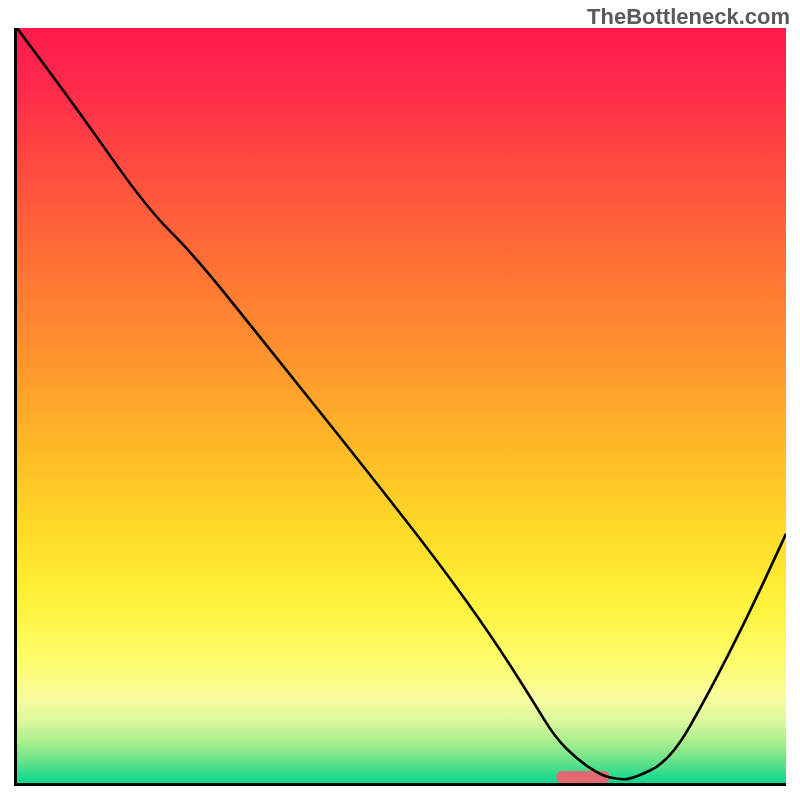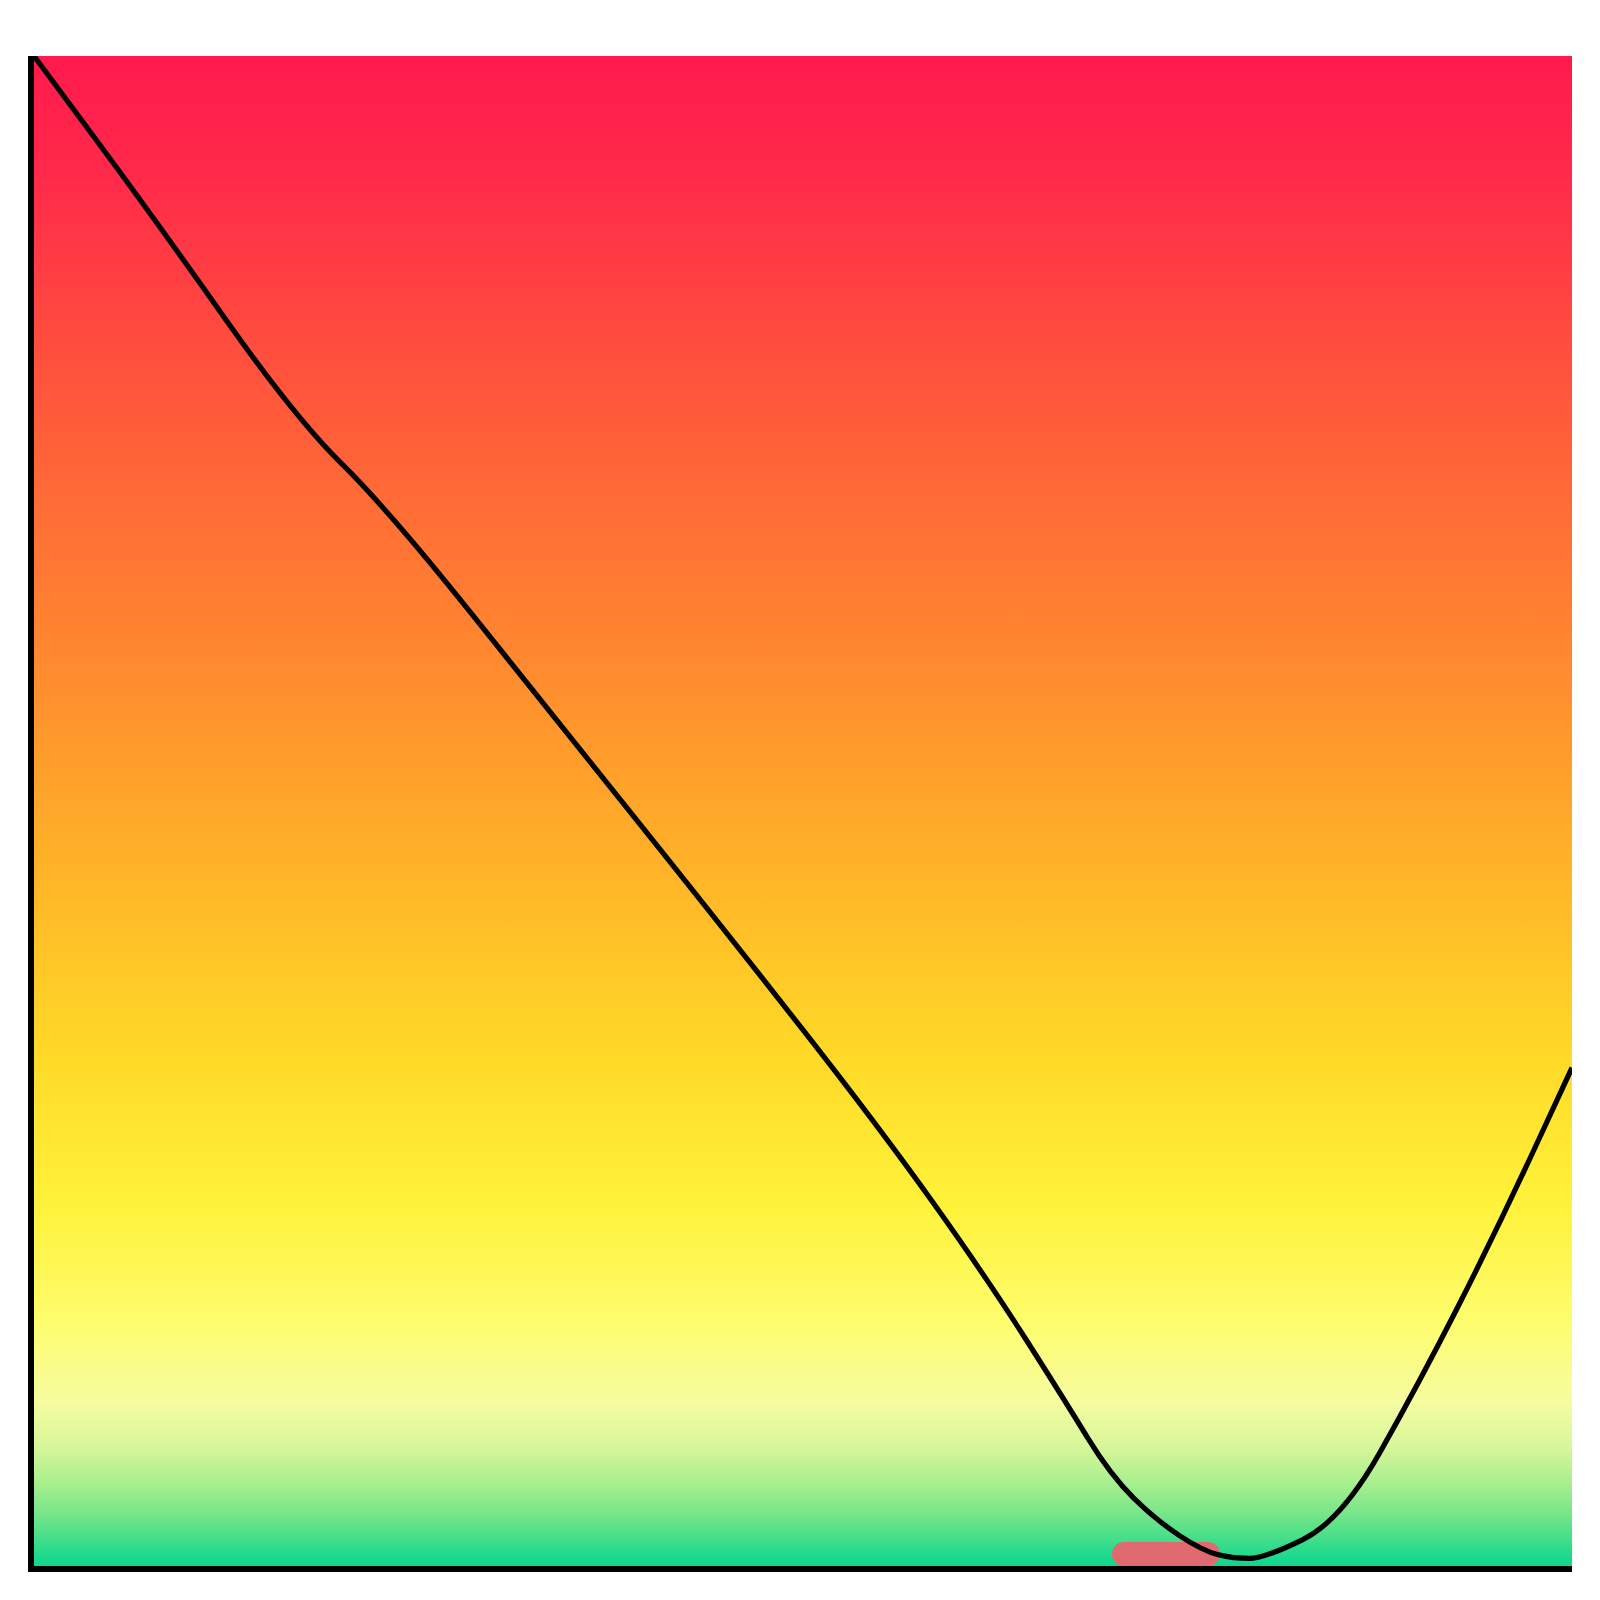--- a/index.html
+++ b/index.html
@@ -71,20 +71,21 @@
     left: 0;
     top: 0;
     width: 100%;
     height: 100%;
     overflow: visible;
   }
 </style>
 </head>
 <body>
 <div class="container">
+  <div class="watermark">TheBottleneck.com</div>
   <div class="plot-area">
     <div class="gradient-bg"></div>
     <div class="marker" id="marker" style="left: 539px; width: 53.9px; bottom: 0px;"></div>
     <svg class="curve" viewBox="0 0 770 756" preserveAspectRatio="none">
       <path id="curvePath" d="M 0 0 Q 0 0 30.8 41.579999999999984 Q 61.6 83.15999999999997 96.25 132.29999999999995 Q 130.9 181.43999999999994 154 204.12 Q 177.1 226.80000000000007 219.45 279.72 Q 261.8 332.64 304.15 385.56 Q 346.5 438.48 385 487.62 Q 423.50000000000006 536.76 450.45000000000005 574.56 Q 477.4 612.36 496.65 642.6 Q 515.9 672.84 527.45 691.74 Q 539 710.64 550.55 721.98 Q 562.1 733.32 573.6500000000001 740.8800000000001 Q 585.2 748.44 592.9000000000001 750.33 Q 600.6 752.22 608.3 752.22 Q 616 752.22 635.25 742.77 Q 654.5 733.32 673.75 699.3 Q 693 665.28 712.25 627.48 Q 731.5 589.6800000000001 750.75 548.1 T 770 506.52" stroke="#000" stroke-width="2.6" fill="none"></path>
     </svg>
   </div>
 </div>
 
 </body></html>

